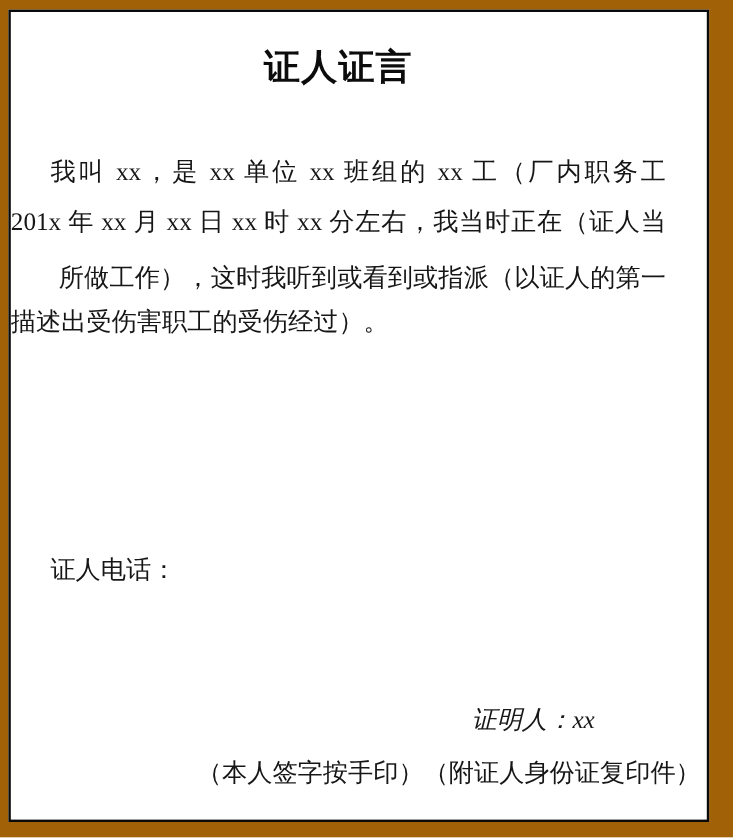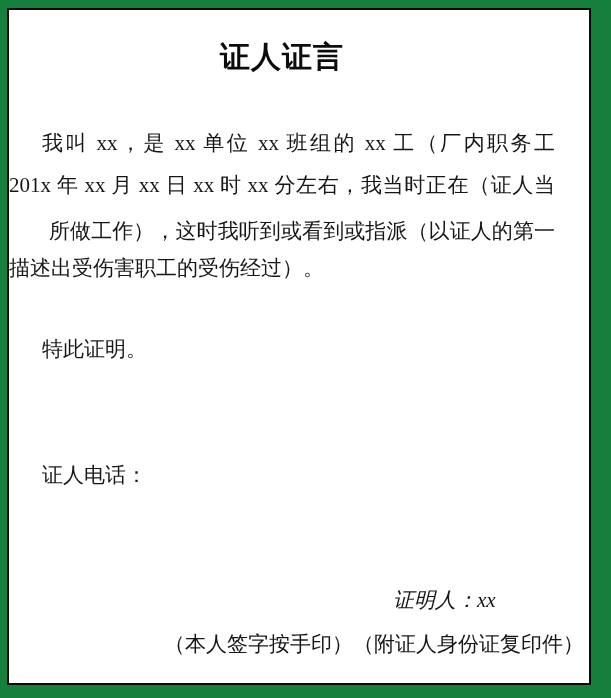--- a/index.html
+++ b/index.html
@@ -4,21 +4,21 @@
 <style>
   html, body {
     margin: 0;
     padding: 0;
     background: #ffffff;
   }
   .page {
     position: relative;
     width: 611px;
     height: 698px;
-    background: #15803d;
+    background: #a16207;
     overflow: hidden;
     font-family: "Liberation Serif", serif;
     color: #161616;
   }
   .doc-border {
     position: absolute;
     left: 7px;
     top: 8px;
     width: 584px;
     height: 677px;
@@ -77,20 +77,19 @@
   <div class="doc-title">证人证言</div>
 
   <div class="line just indent2 p1-l1">我叫 xx，是 xx 单位 xx 班组的 xx 工（厂内职务工种）。</div>
 
   <div class="line just p1-l2">201x 年 xx 月 xx 日 xx 时 xx 分左右，我当时正在（证人当时</div>
 
   <div class="line just p1-l3">所做工作），这时我听到或看到或指派（以证人的第一人称</div>
 
   <div class="line p1-l4">描述出受伤害职工的受伤经过）。</div>
 
-  <div class="line closing">特此证明。</div>
 
   <div class="line phone">证人电话：</div>
 
   <div class="line signer">证明人：xx</div>
 
   <div class="line sig-note">（本人签字按手印）（附证人身份证复印件）</div>
 </div>
 
 </body></html>

